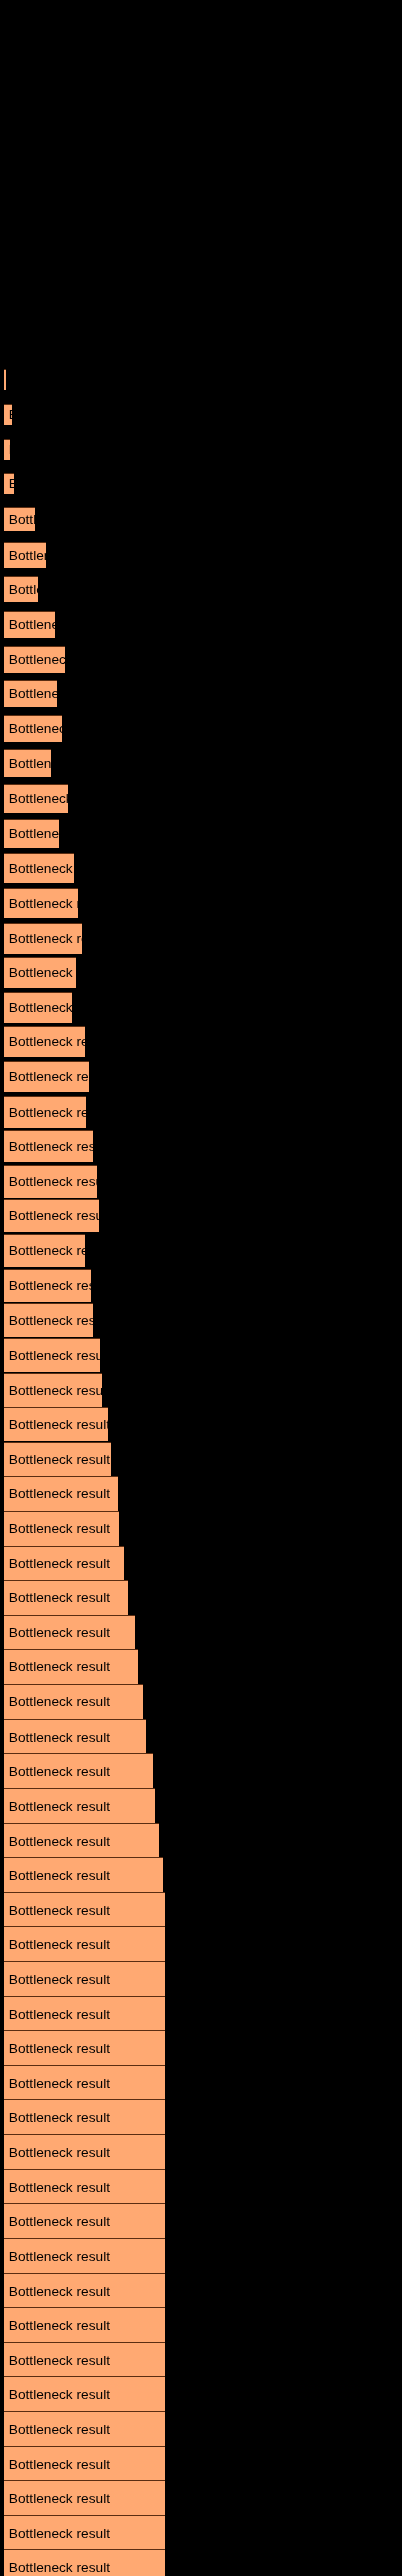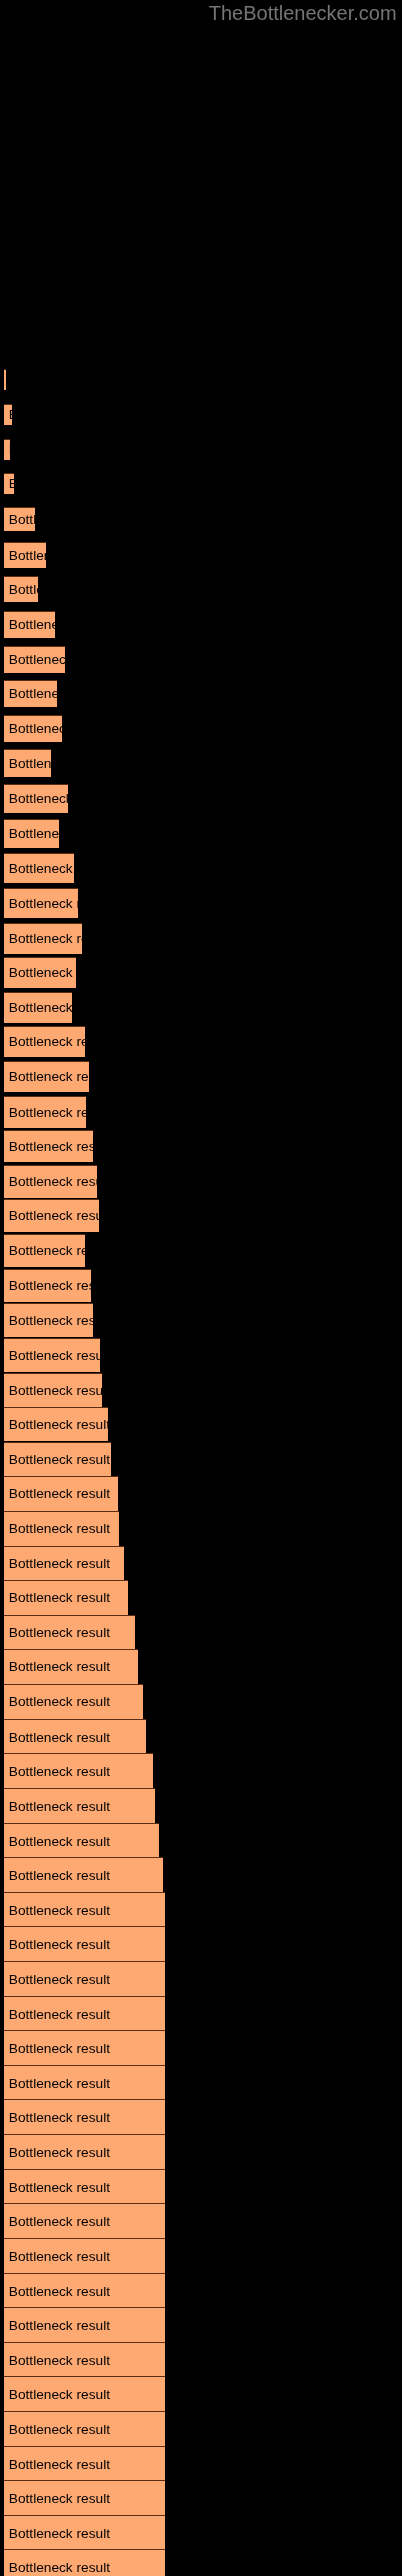--- a/index.html
+++ b/index.html
@@ -67,21 +67,20 @@
     white-space: nowrap;
     pointer-events: none;
   }
   .bar.tiny .bar-label { font-size: 13.7px; }
 </style>
 </head>
 <body>
 
 <div id="chart-root">
 
-  <div class="watermark">TheBottlenecker.com</div>
 
   <div class="plot-area" id="plot-area">
       <div class="bar tiny" style="top: 369px; height: 21px; width: 2.4px; background: rgb(255, 169, 114); border-top-color: rgb(90, 45, 18);"></div>
       <div class="bar tiny" style="top: 404px; height: 21px; width: 8px; background: rgb(255, 169, 114); border-top-color: rgb(90, 45, 18);">
         <span class="bar-label" style="color: rgb(0, 0, 0);">Bottleneck result</span>
       </div>
       <div class="bar tiny" style="top: 439px; height: 21px; width: 6.4px; background: rgb(255, 169, 114); border-top-color: rgb(90, 45, 18);">
         <span class="bar-label" style="color: rgb(0, 0, 0);">Bottleneck result</span>
       </div>
       <div class="bar tiny" style="top: 473px; height: 21px; width: 9.7px; background: rgb(255, 169, 114); border-top-color: rgb(90, 45, 18);">

